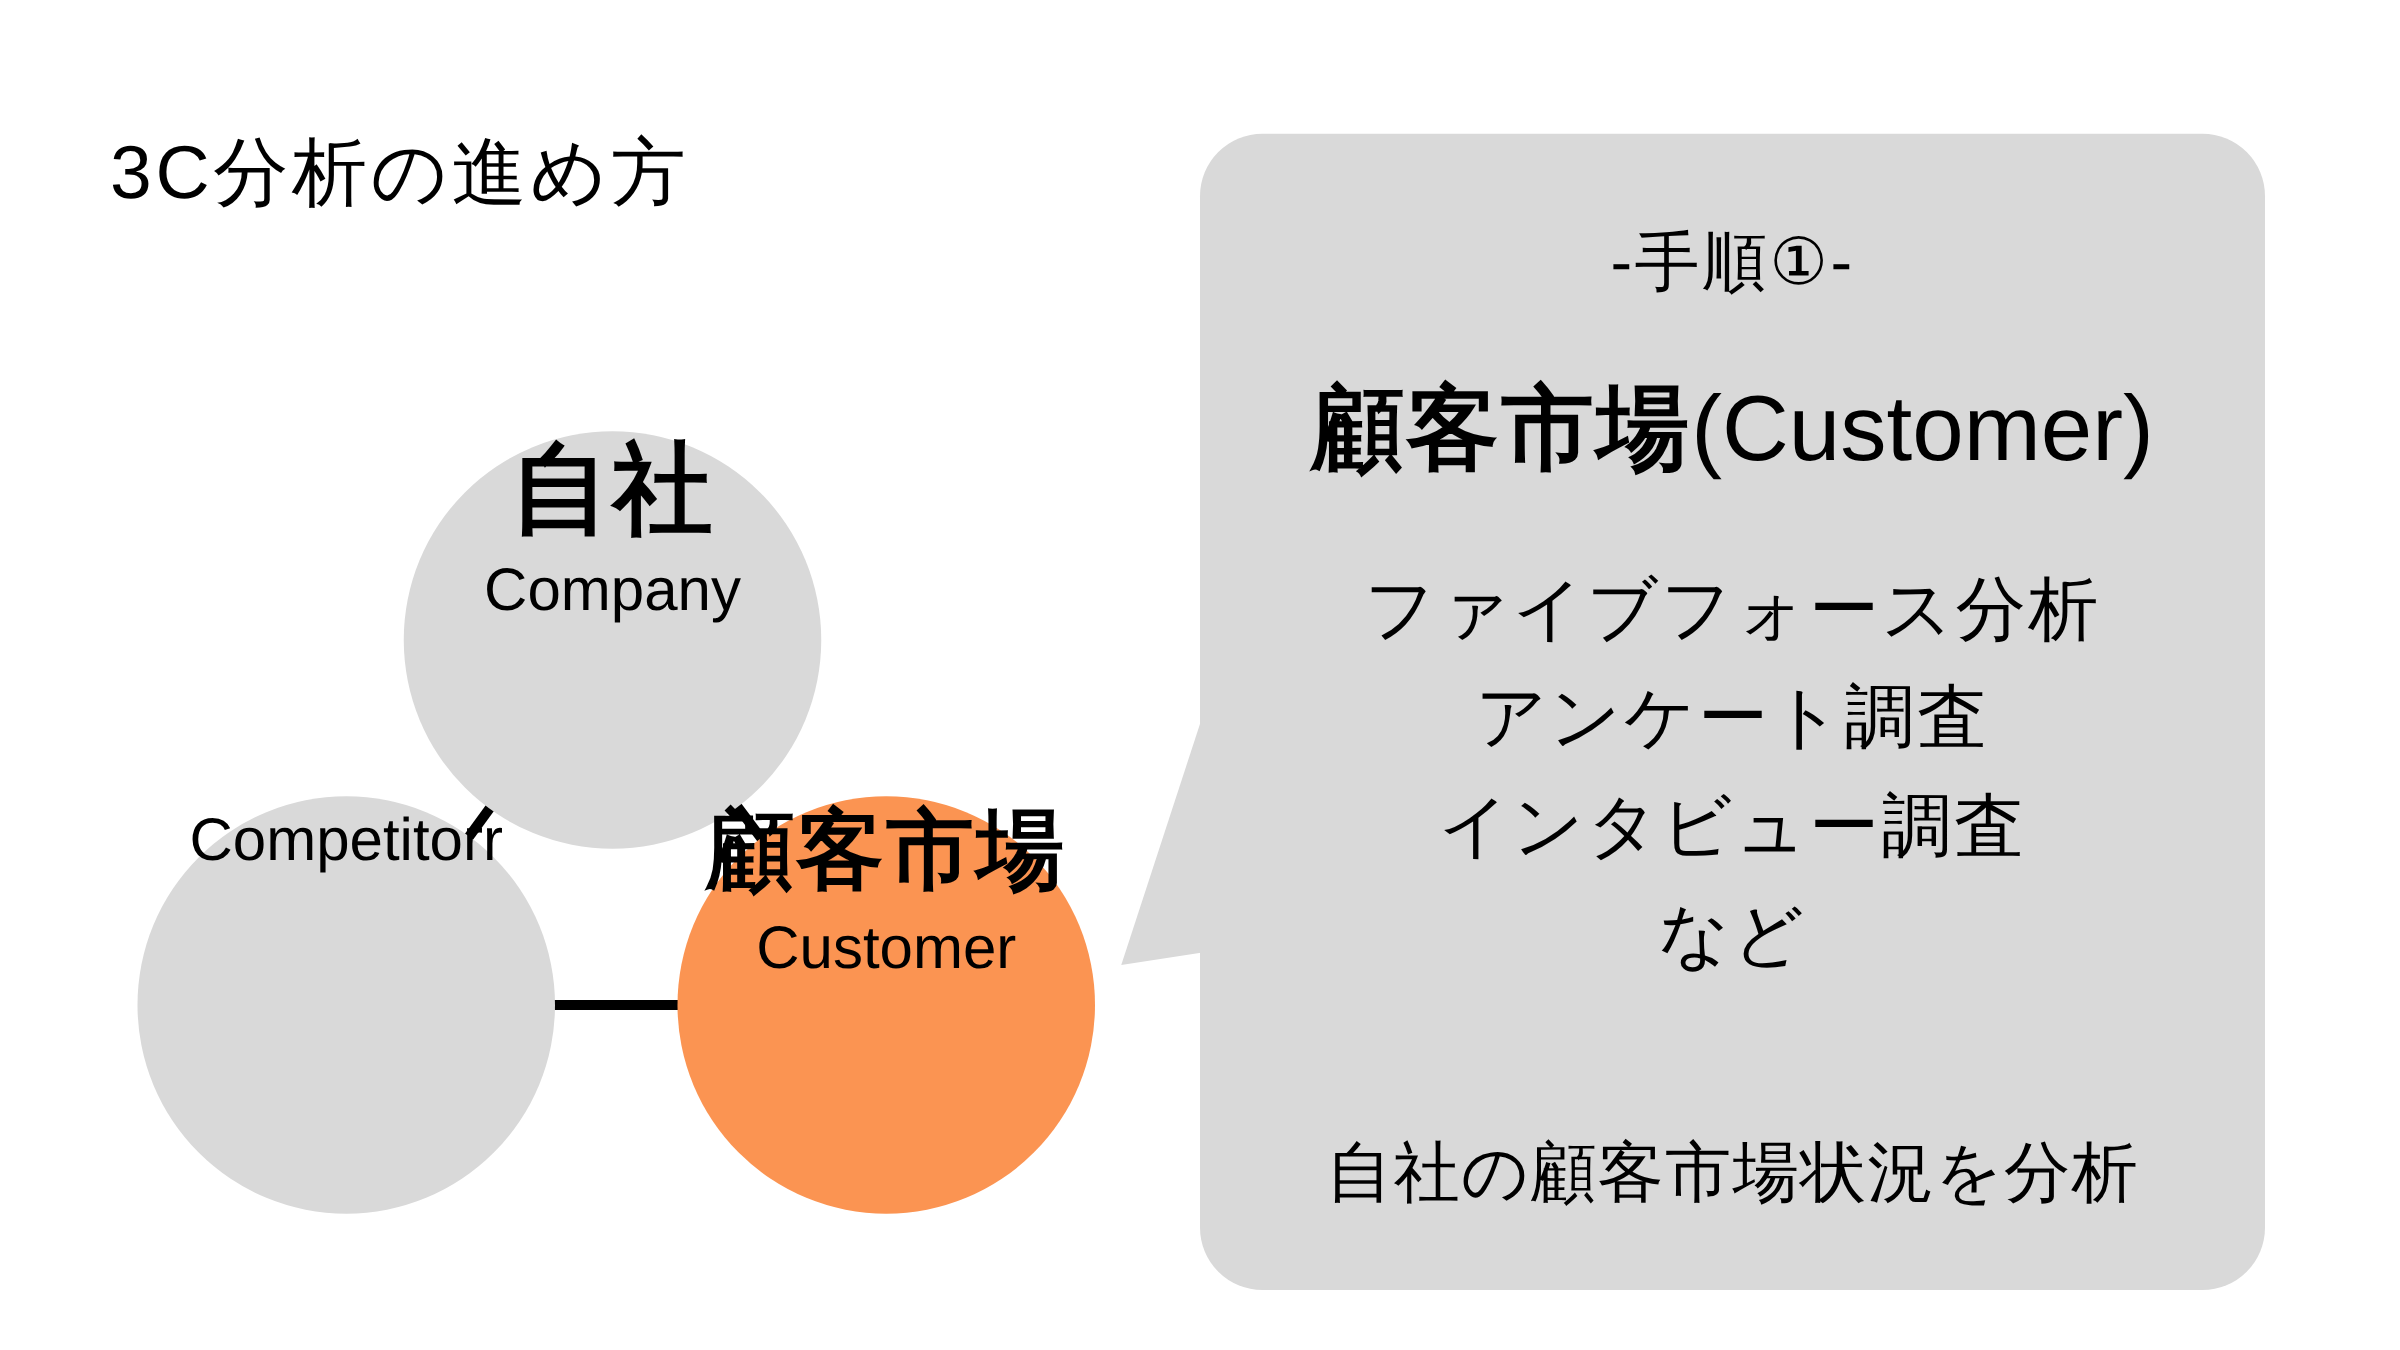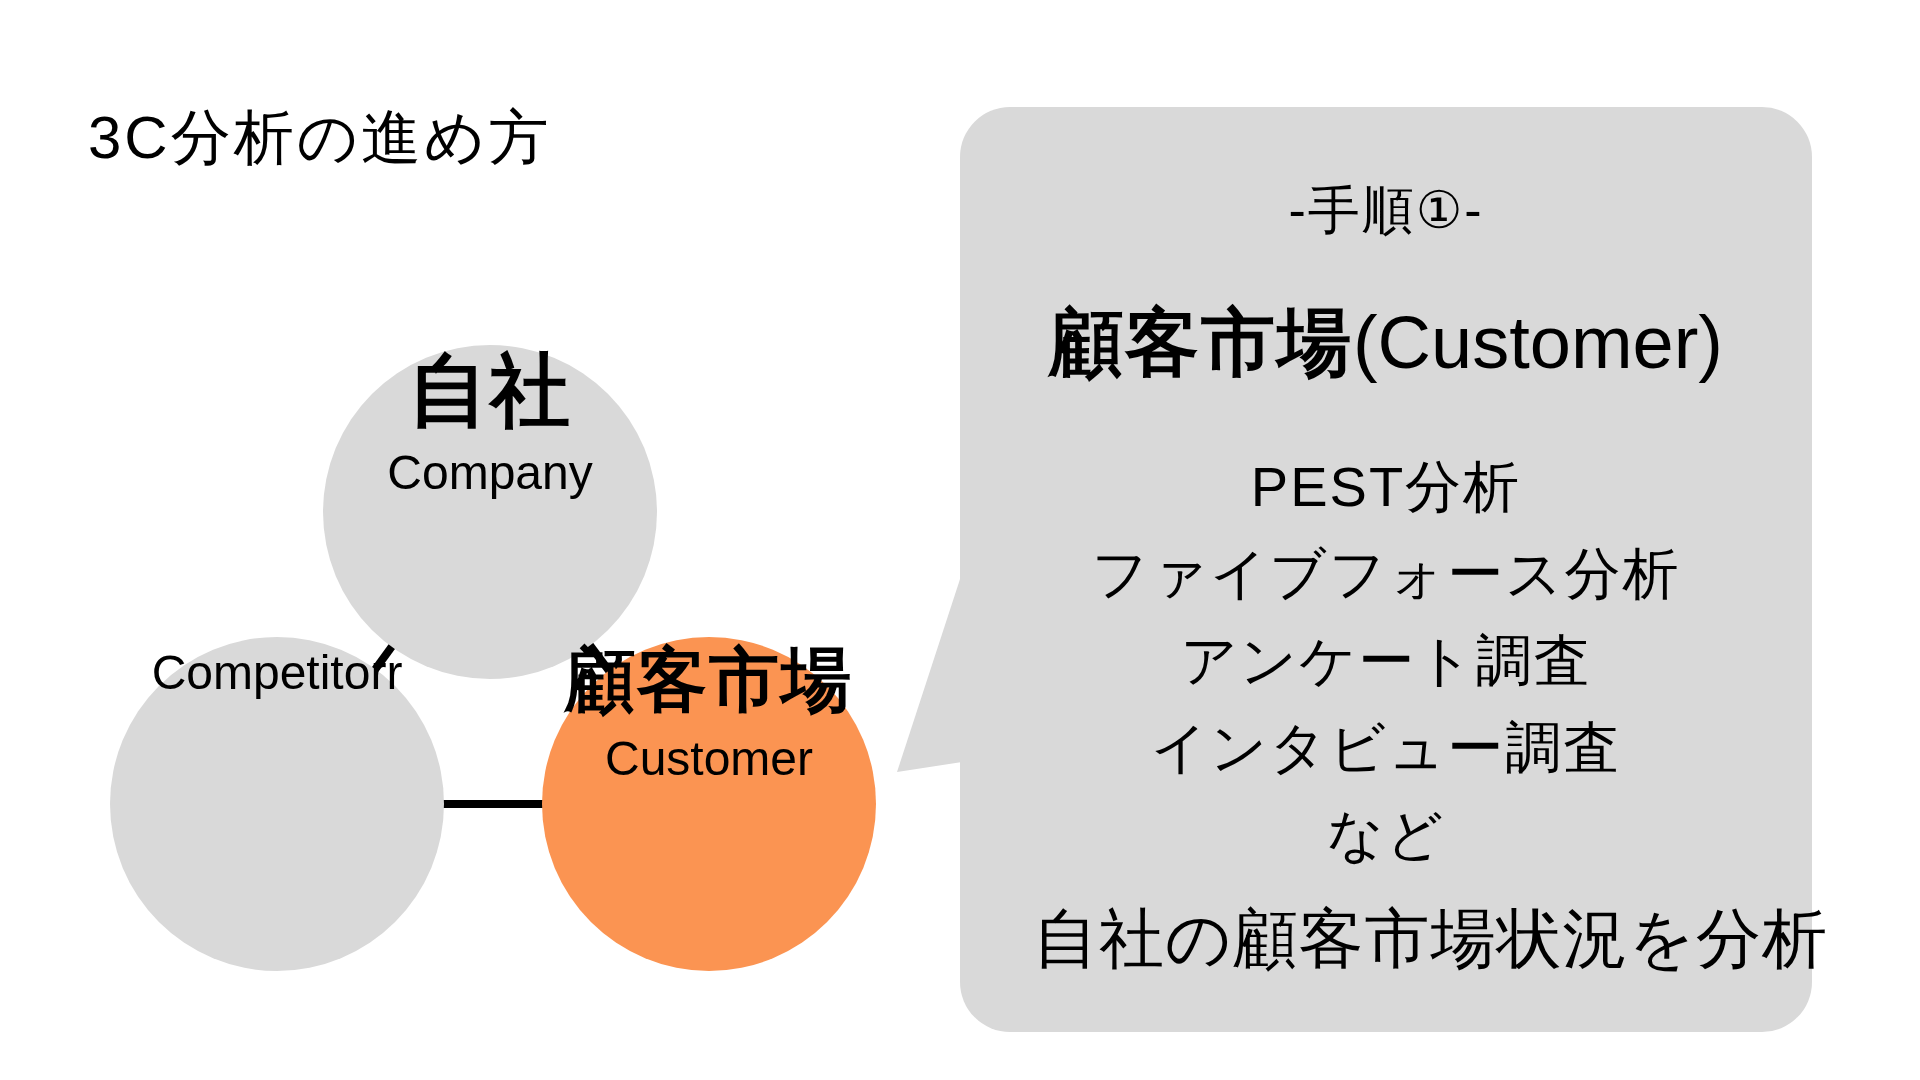--- a/index.html
+++ b/index.html
@@ -89,23 +89,23 @@
   .callout .heading .heading-bold{font-weight:800;letter-spacing:2px;}
   .callout .heading .heading-suffix{font-weight:400;margin-top:44px;}
   .callout .method-list{
     position:absolute;top:336px;left:0;width:100%;
     text-align:center;
     font-size:56px;line-height:87px;
     font-weight:400;
     letter-spacing:2px;
   }
   .callout .footer-note{
-    position:absolute;top:802px;left:16px;width:100%;
-    text-align:right;
-    font-size:65px;line-height:60px;
+    position:absolute;top:802px;left:0;width:100%;
+    text-align:center;
+    font-size:53px;line-height:60px;
     font-weight:400;
     letter-spacing:1px;
     white-space:nowrap;
   }
 </style>
 </head>
 <body>
 
 <div class="stage">
 
@@ -136,21 +136,20 @@
   </svg>
 
   <div class="callout">
     <div class="step-label">-手順①-</div>
 
     <div class="heading">
       <span class="heading-bold">顧客市場</span><span class="heading-suffix">(Customer)</span>
     </div>
 
     <div class="method-list">
-      <div>PEST分析</div>
       <div>ファイブフォース分析</div>
       <div>アンケート調査</div>
       <div>インタビュー調査</div>
       <div>など</div>
     </div>
 
     <div class="footer-note">自社の顧客市場状況を分析</div>
   </div>
 
 </div>

